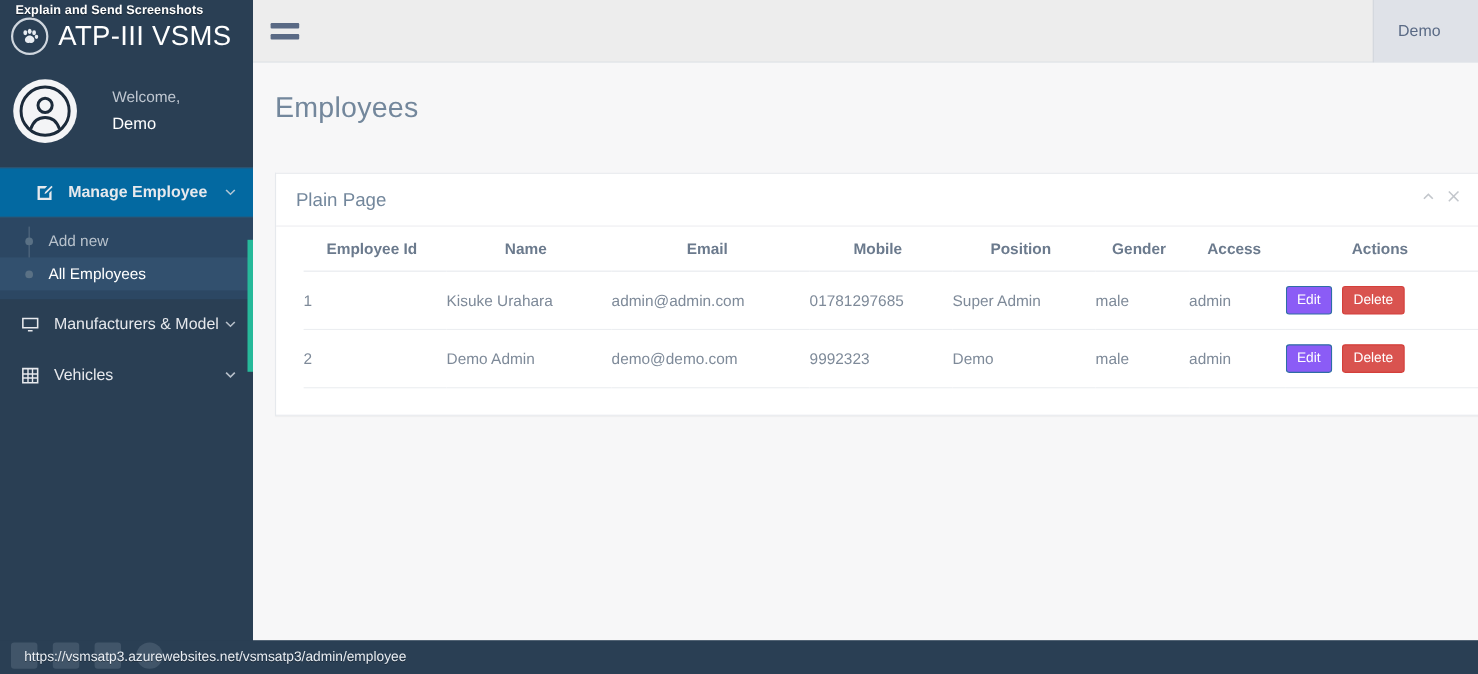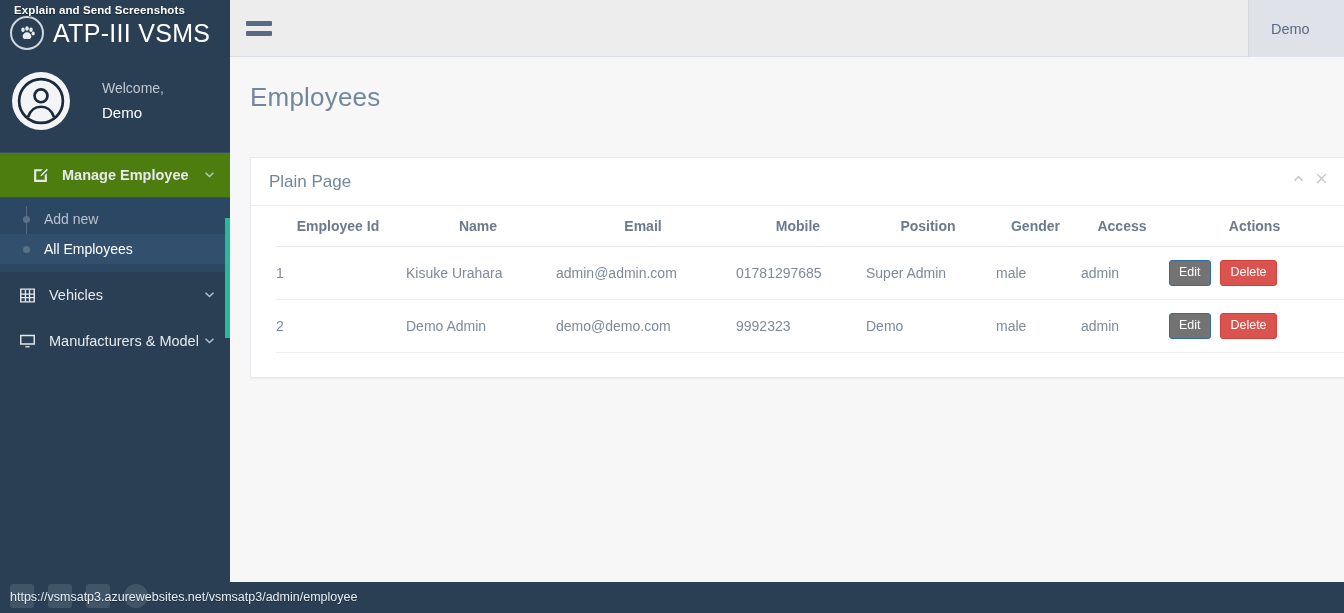--- a/index.html
+++ b/index.html
@@ -69,21 +69,21 @@
   .nav-item .nav-ico {
     width: 22px; height: 20px; flex: 0 0 auto;
     display: flex; align-items: center; justify-content: flex-start;
     color: #e7e9ed;
   }
   .nav-item .nav-ico svg { width: 17px; height: 17px; display:block; fill: currentColor; }
   .nav-label { margin-left: 8px; white-space: nowrap; }
   .nav-caret { margin-left: auto; opacity: .85; }
   .nav-caret svg { width: 13px; height: 13px; display:block; fill: #cfd6de; }
   .nav-item.open {
-    background: #4d7c0f;
+    background: #0369a1;
     border-top: 1px solid #35506a;
     border-bottom: 1px solid #35506a;
     font-weight: bold;
     padding-left: 32px;
   }
   .submenu {
     background: #2c4763;
     position: relative;
     padding: 6px 0 8px 0;
   }
@@ -214,21 +214,21 @@
   col.c-act   { width: auto; }
 
   .btn {
     display: inline-block;
     font-size: 12.5px; color: #ffffff;
     padding: 3px 9px 4px 9px;
     border-radius: 3px; border: 1px solid transparent;
     cursor: pointer; line-height: 1.35;
     font-family: "Liberation Sans", sans-serif;
   }
-  .btn-edit { background: #737373; border-color: #2e6da4; }
+  .btn-edit { background: #8b5cf6; border-color: #2e6da4; }
   .btn-del  { background: #d9534f; border-color: #d43f3a; margin-left: 6px; }
 
   
   .statusbar {
     position: absolute; left: 0; bottom: 0;
     width: 1344px; height: 31px;
     background: #2a3f54;
     overflow: hidden;
   }
   .status-share {
@@ -238,20 +238,21 @@
   .status-share .sh {
     width: 24px; height: 24px; border-radius: 3px;
     background: #b9c6d4;
   }
   .status-share .sh.round { border-radius: 50%; }
   .status-url {
     position: absolute; left: 10px; top: 8px;
     font-size: 12.5px; color: #e8edf3;
     white-space: nowrap;
     text-shadow: 0 1px 0 rgba(0,0,0,.35);
+    padding-left: 12px;
   }
 </style>
 </head>
 <body>
 
 <div class="app">
 
   <aside class="sidebar">
 
     <div class="brand">
@@ -305,40 +306,40 @@
           <span>Add new</span>
         </div>
         <div class="sub-item active">
           <span>All Employees</span>
         </div>
       </div>
 
       <div class="nav-item">
         <span class="nav-ico">
           <svg viewBox="0 0 24 24" aria-hidden="true">
-            <path d="M2.5 3h19v18h-19z" fill="none" stroke="currentColor" stroke-width="2"></path>
-            <path d="M2.5 9h19v1.8h-19zM2.5 14.2h19V16h-19zM8.2 3.6h1.8v17.2H8.2zM14 3.6h1.8v17.2H14z"></path>
+            <path d="M2.5 3.5h19v12h-19z" fill="none" stroke="currentColor" stroke-width="2"></path>
+            <path d="M9 18.5h6v1.8H9z"></path>
           </svg>
         </span>
-        <span class="nav-label">Vehicles</span>
+        <span class="nav-label">Manufacturers &amp; Model</span>
         <span class="nav-caret">
           <svg viewBox="0 0 16 16" aria-hidden="true">
               <path d="M2.5 5.2 8 10.6l5.5-5.4-1.3-1.3L8 8.1 3.8 3.9z"></path>
             </svg>
         </span>
       </div>
 
       <div class="nav-item">
         <span class="nav-ico">
           <svg viewBox="0 0 24 24" aria-hidden="true">
-            <path d="M2.5 3.5h19v12h-19z" fill="none" stroke="currentColor" stroke-width="2"></path>
-            <path d="M9 18.5h6v1.8H9z"></path>
+            <path d="M2.5 3h19v18h-19z" fill="none" stroke="currentColor" stroke-width="2"></path>
+            <path d="M2.5 9h19v1.8h-19zM2.5 14.2h19V16h-19zM8.2 3.6h1.8v17.2H8.2zM14 3.6h1.8v17.2H14z"></path>
           </svg>
         </span>
-        <span class="nav-label">Manufacturers &amp; Model</span>
+        <span class="nav-label">Vehicles</span>
         <span class="nav-caret">
           <svg viewBox="0 0 16 16" aria-hidden="true">
               <path d="M2.5 5.2 8 10.6l5.5-5.4-1.3-1.3L8 8.1 3.8 3.9z"></path>
             </svg>
         </span>
       </div>
 
     </nav>
 
     <div class="accent-bar"></div>

